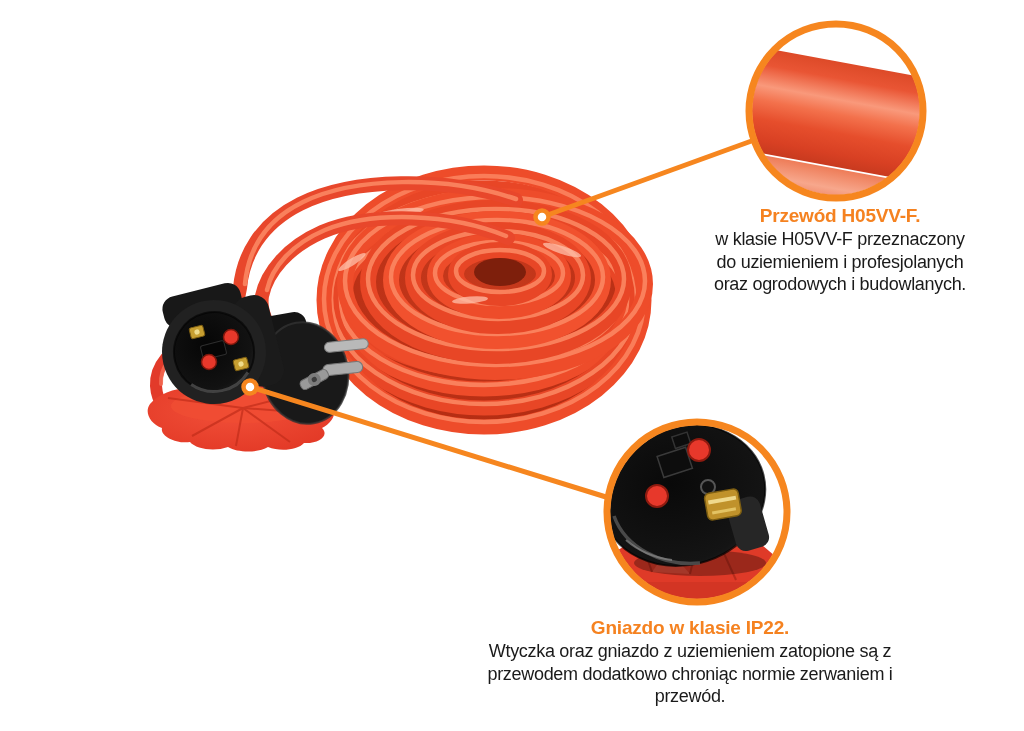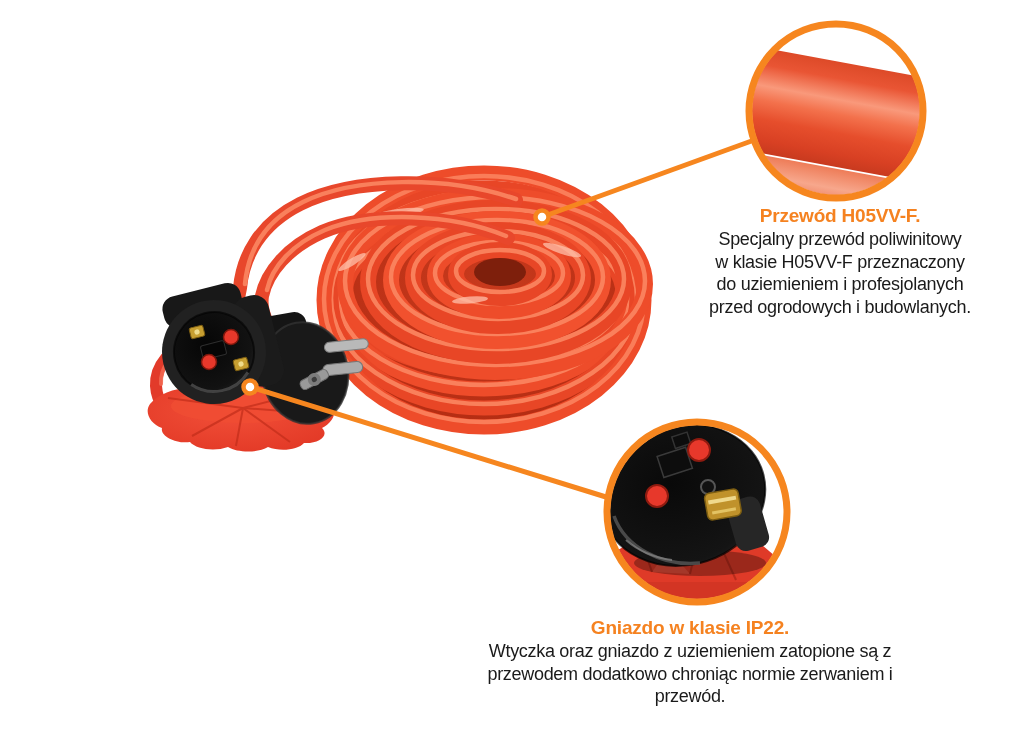--- a/index.html
+++ b/index.html
@@ -215,24 +215,23 @@
         <line x1="-14" y1="-5" x2="14" y2="-5" stroke="#EFD98C" stroke-width="4"></line>
         <line x1="-12" y1="6" x2="12" y2="6" stroke="#E3C363" stroke-width="3"></line>
       </g>
     </g>
     <circle cx="697" cy="512" r="90" fill="none" class="accent-stroke" stroke-width="7"></circle>
   </g>
 </svg>
 
 <div class="label label-cable">
   <div class="heading">Przewód H05VV-F.</div>
-  <div class="line">Specjalny przewód poliwinitowy</div>
   <div class="line">w klasie H05VV-F przeznaczony</div>
   <div class="line">do uziemieniem i profesjolanych</div>
-  <div class="line">przed ogrodowych i budowlanych.</div>
+  <div class="line">oraz ogrodowych i budowlanych.</div>
 </div>
 
 <div class="label label-socket">
   <div class="heading">Gniazdo w klasie IP22.</div>
   <div class="line">Wtyczka oraz gniazdo z uziemieniem zatopione są z</div>
   <div class="line">przewodem dodatkowo chroniąc normie zerwaniem i</div>
   <div class="line">przewód.</div>
 </div>
 
 </div>

